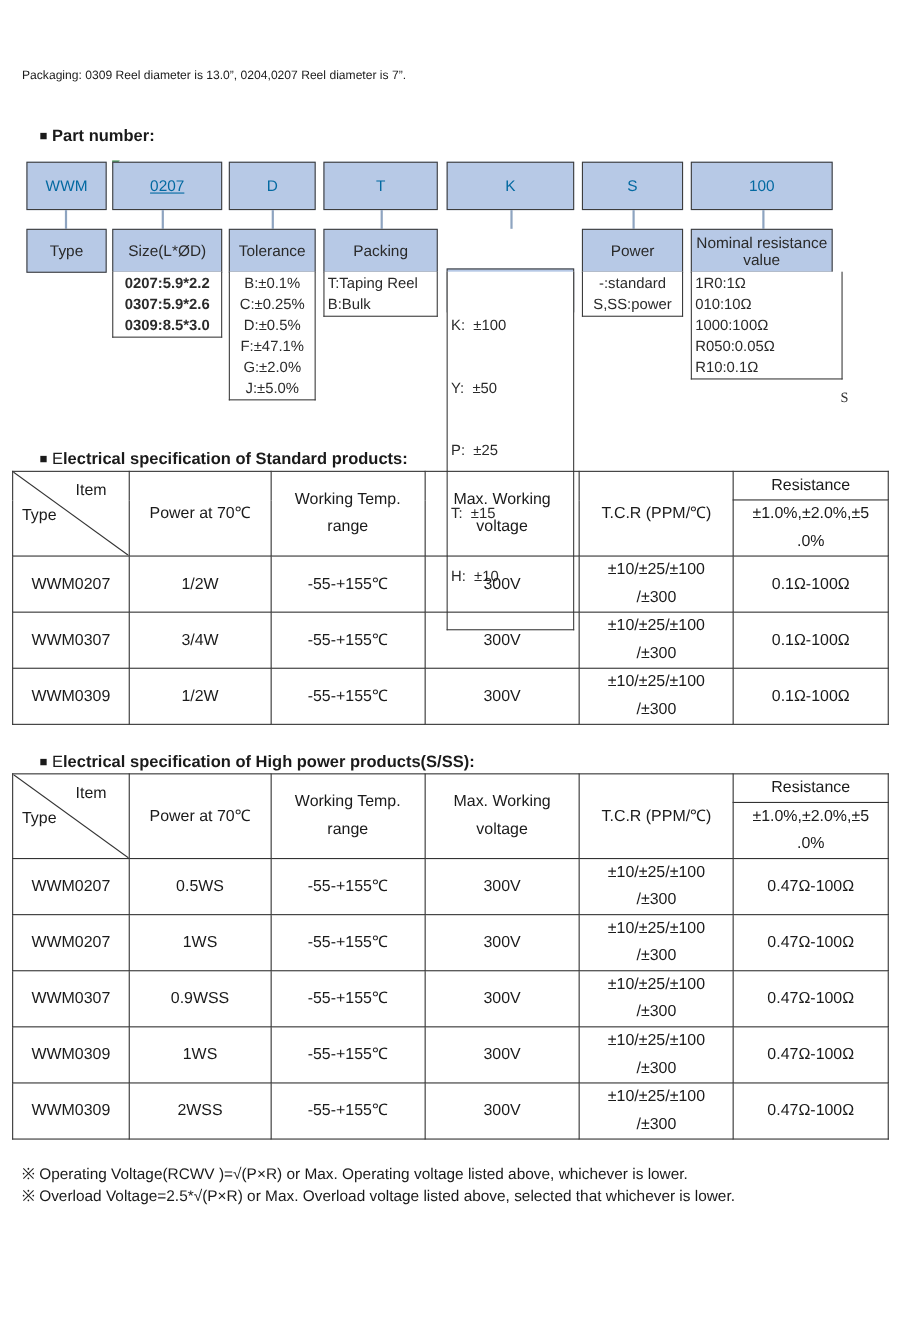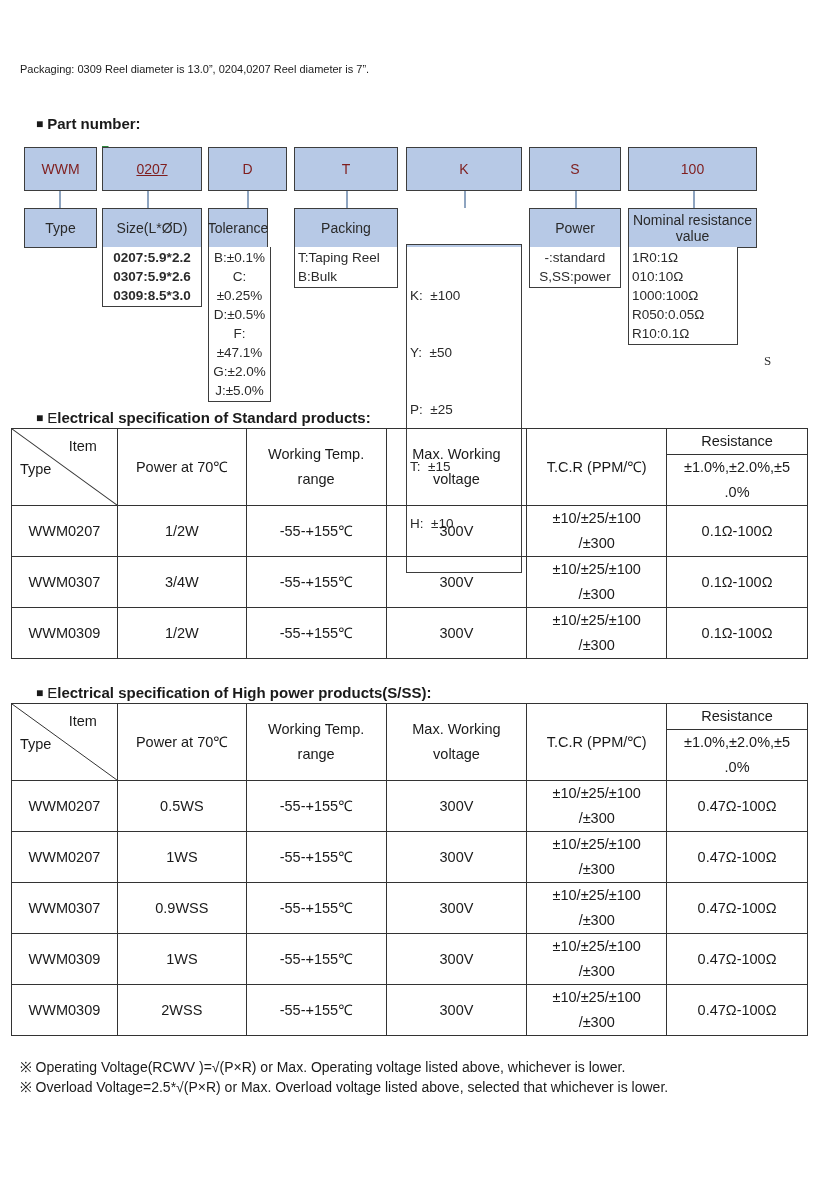--- a/index.html
+++ b/index.html
@@ -7,21 +7,21 @@
          font-family:"Liberation Sans", sans-serif; color:#1a1a1a; }
   .abs { position:absolute; }
   .intro { left:20px; top:63px; font-size:11px; }
   .section-title { font-weight:bold; font-size:15px;margin-left:16px; }
   .section-title .sq { font-size:12px; margin-right:4px; position:relative; top:-1px; }
   .section-title .first { font-weight:normal; }
 
   
   .code-box { background:#b7c9e6; border:1.5px solid #3d3d3d; box-sizing:border-box;
               display:flex; align-items:center; justify-content:center;
-              font-size:14px; color:#7f1d1d; height:44px; top:147px; }
+              font-size:14px; color:#0369a1; height:44px; top:147px; }
   .label-box { background:#b7c9e6; border:1.5px solid #3d3d3d; box-sizing:border-box;
                display:flex; align-items:center; justify-content:center; text-align:center;
                font-size:14px; color:#2a2a2a; height:40px; top:208px; line-height:16px; }
   .connector { width:1.5px; background:#8ea4c0; top:191px; height:17px; }
   .detail-box { border:1.5px solid #3d3d3d; border-top:none; box-sizing:border-box;
                 background:#fff; top:247px; font-size:13.5px; color:#2a2a2a; line-height:19px;
                 padding:1px 3px 1px 3px; }
   .detail-box.center { text-align:center; }
   .corner-mark { left:102px; top:146px; width:0; height:0;
                  border-top:7px solid #2e8a3e; border-right:7px solid transparent; }
@@ -70,24 +70,24 @@
   <div class="abs detail-box center" style="left:102px; width:100px;font-weight:bold;">
     <div>0207:5.9*2.2</div>
     <div>0307:5.9*2.6</div>
     <div>0309:8.5*3.0</div>
   </div>
 
   <div class="abs code-box" style="left:208px; width:79px;">
       <span>D</span>
     </div>
   <div class="abs connector" style="left:247px;"></div>
-  <div class="abs label-box" style="left:208px; width:60px;">
+  <div class="abs label-box" style="left:208px; width:79px;">
       <span>Tolerance</span>
     </div>
-  <div class="abs detail-box center" style="left:208px; width:63px;">
+  <div class="abs detail-box center" style="left:208px; width:79px;">
     <div>B:±0.1%</div>
     <div>C:±0.25%</div>
     <div>D:±0.5%</div>
     <div>F:±47.1%</div>
     <div>G:±2.0%</div>
     <div>J:±5.0%</div>
   </div>
 
   <div class="abs code-box" style="left:294px; width:104px;">
       <span>T</span>
@@ -128,21 +128,21 @@
     <div>S,SS:power</div>
   </div>
 
   <div class="abs code-box" style="left:628px; width:129px;">
       <span>100</span>
     </div>
   <div class="abs connector" style="left:693px;"></div>
   <div class="abs label-box" style="left:628px; width:129px;">
       <span>Nominal resistance value</span>
     </div>
-  <div class="abs detail-box" style="left:628px; width:110px;">
+  <div class="abs detail-box" style="left:628px; width:138px;">
     <div>1R0:1Ω</div>
     <div>010:10Ω</div>
     <div>1000:100Ω</div>
     <div>R050:0.05Ω</div>
     <div>R10:0.1Ω</div>
   </div>
 
   <div class="abs stray-s">S</div>
 </div>
 

